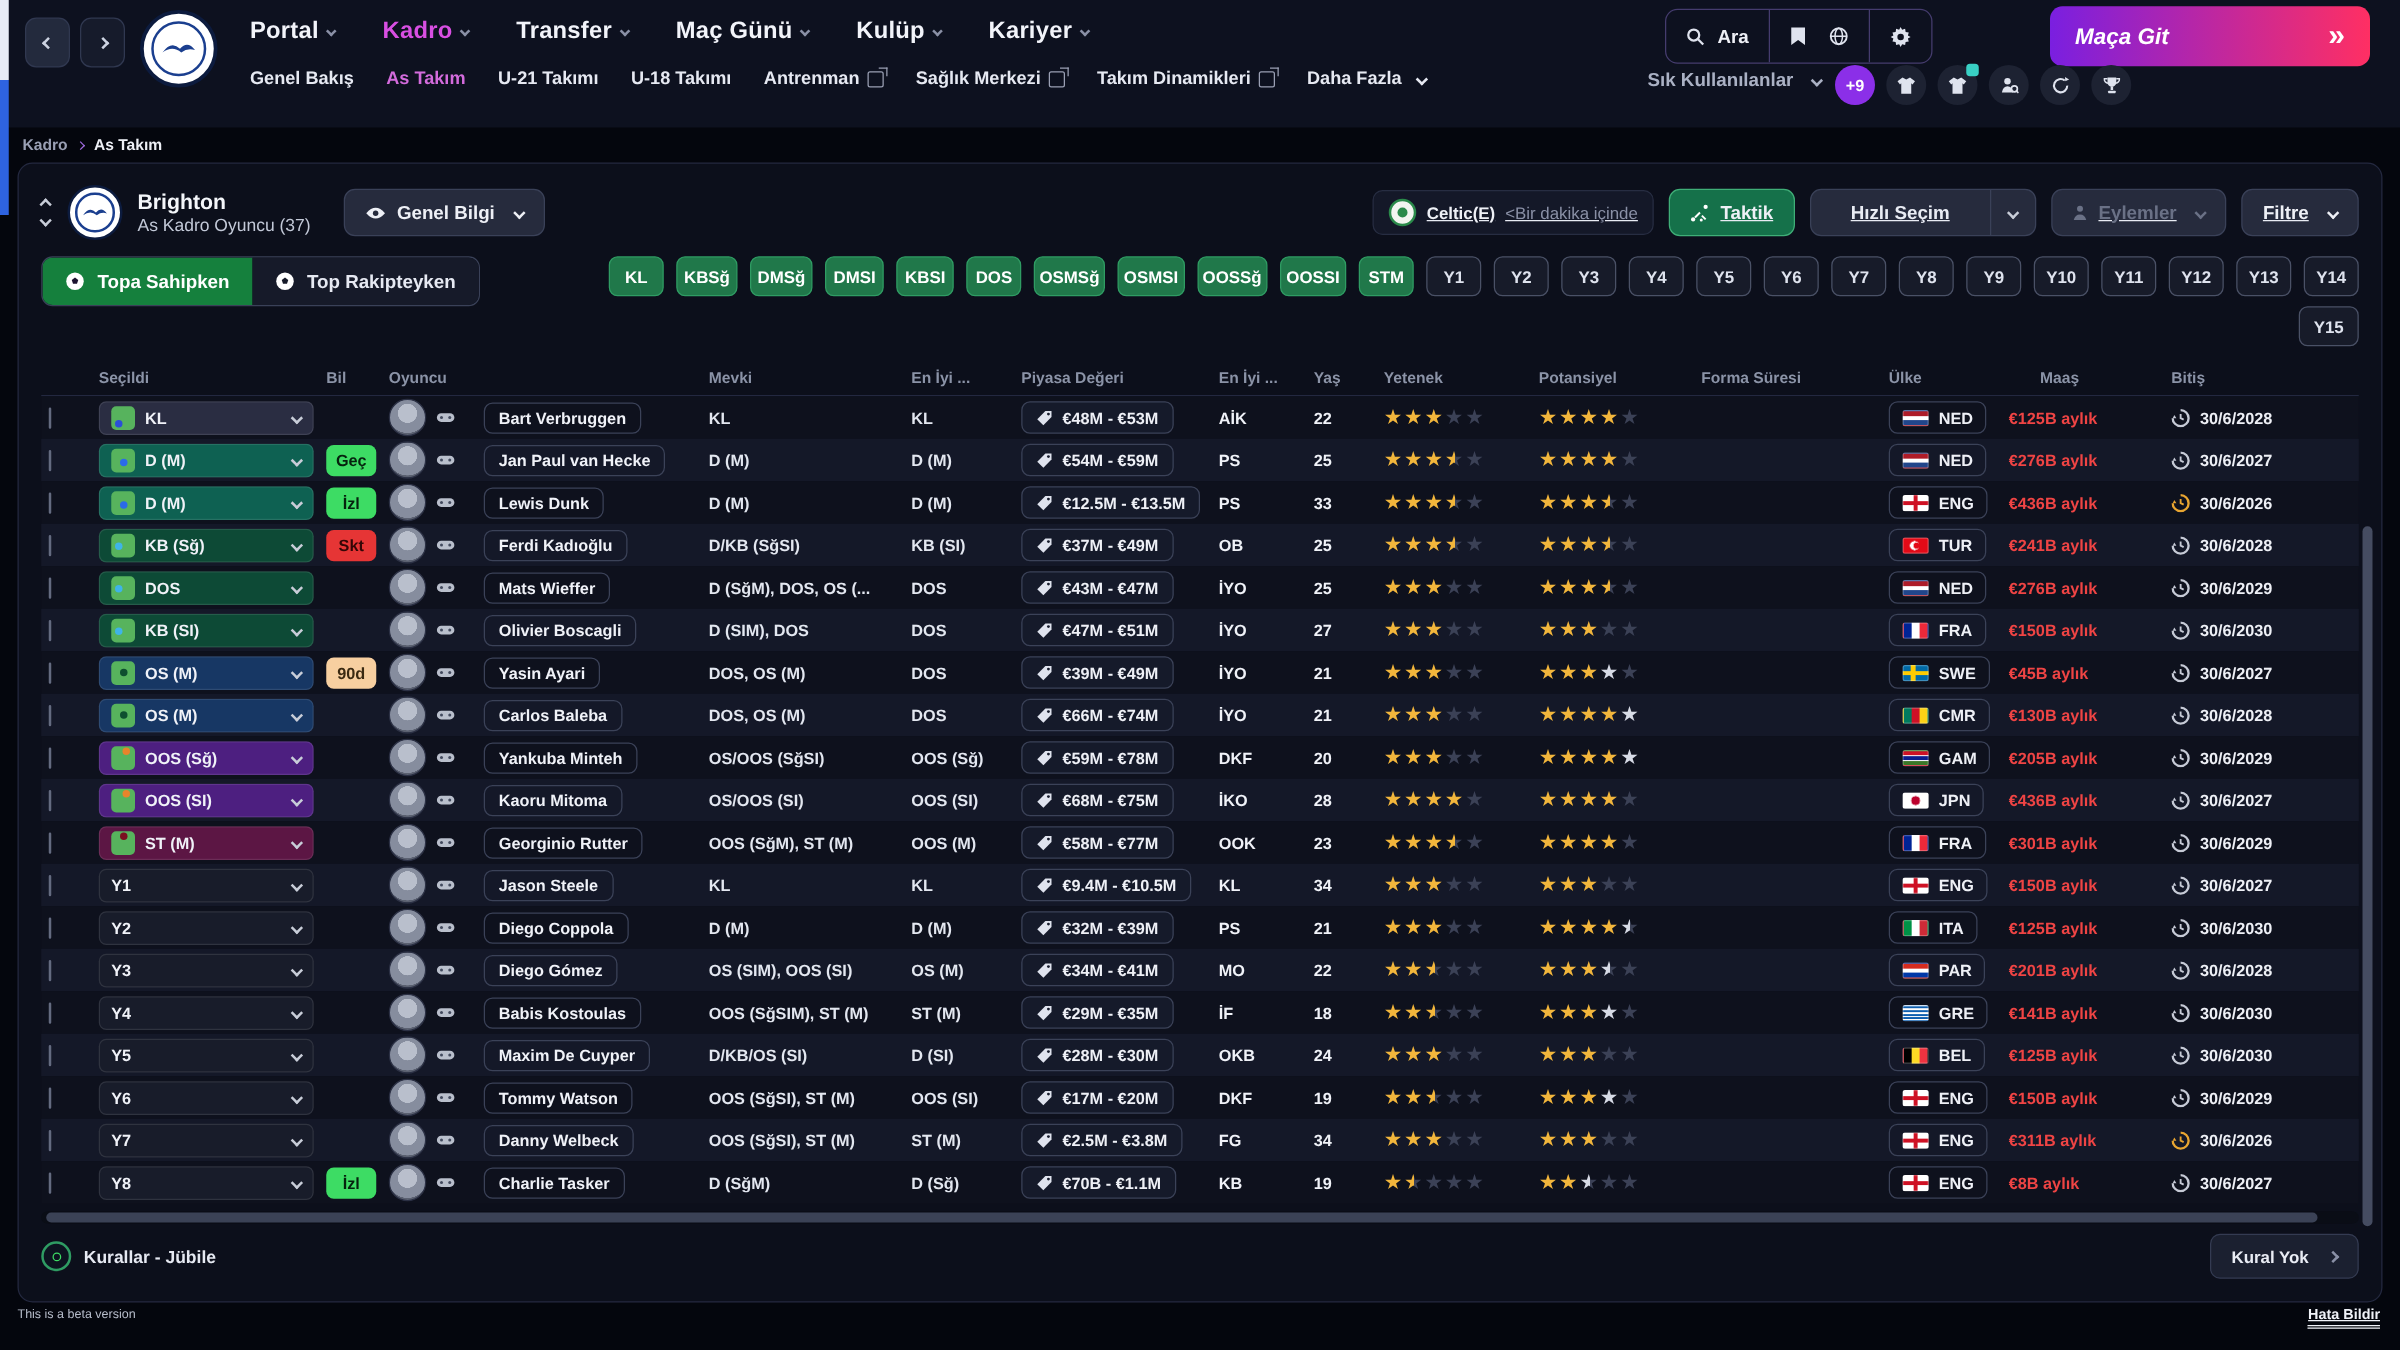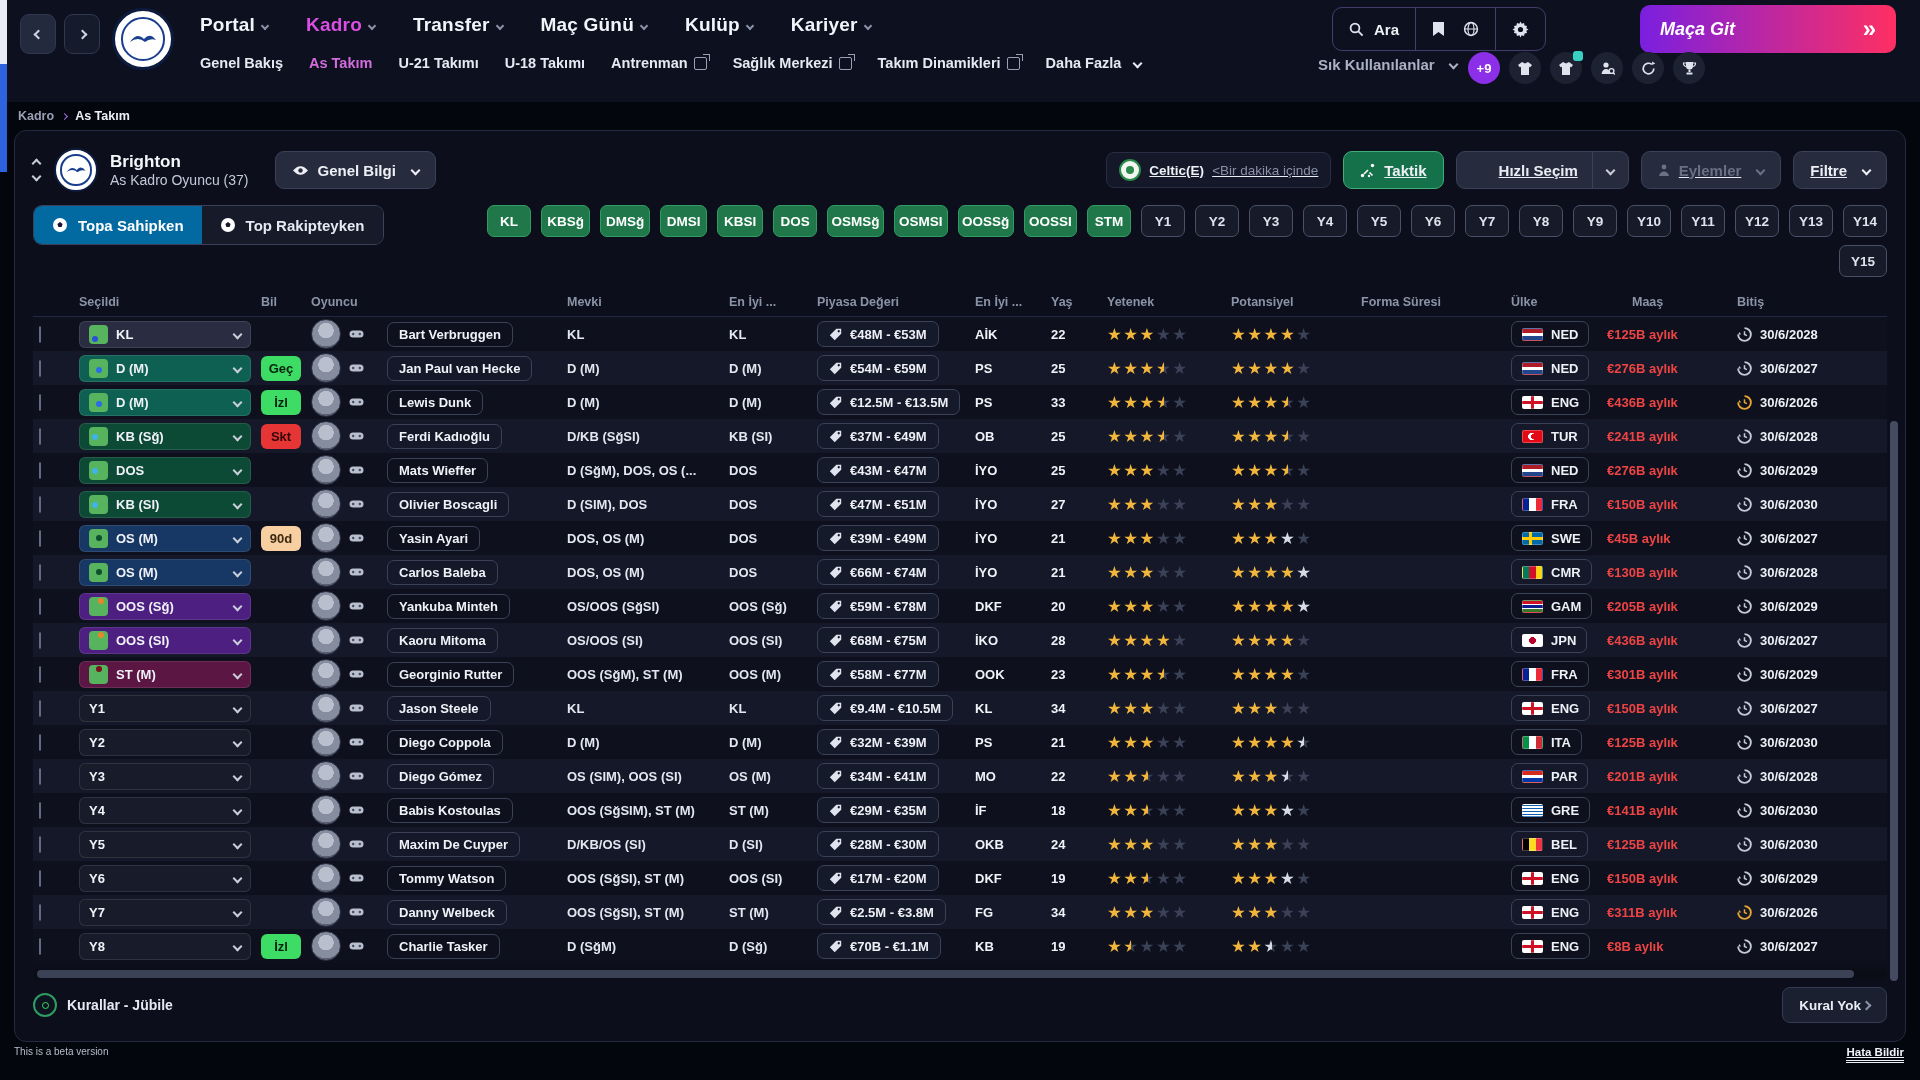--- a/index.html
+++ b/index.html
@@ -85,31 +85,31 @@
   #notif { display:flex; align-items:center; gap:8px; height:36px; padding:0 12px; background:#141828;
     border:1px solid #272d42; border-radius:8px; font-size:13.5px; }
   #notif .nteam { font-weight:bold; color:#eef0f6; }
   #notif .ndetail { color:#8a90a6; }
   .celtic-crest { width:22px; height:22px; border-radius:50%; background:#f2f5f0; border:2px solid #2a8a4a;
     display:flex; align-items:center; justify-content:center; }
   .celtic-crest i { width:8px; height:8px; border-radius:50%; background:#2a8a4a; }
   #tactic-btn { background:#15714a; border-color:#3fae77; }
   .split-btn { display:inline-flex; align-items:stretch; background:#262b3d; border:1px solid #3a4158;
     border-radius:9px; overflow:hidden; height:38px; }
-  .split-btn .main { display:flex; align-items:center; padding:0 14px; font-size:15px; font-weight:bold;margin-left:28px; }
+  .split-btn .main { display:flex; align-items:center; padding:0 32px; font-size:15px; font-weight:bold; }
   .split-btn .dd { display:flex; align-items:center; padding:0 14px; border-left:1px solid #3a4158; color:#c8cdd8; }
   .split-btn .dd .chev { margin:0; }
   #actions-btn { color:#6a7186; }
   #actions-btn .chev { color:#6a7186; }
 
   
   #band { display:flex; margin-top:6px; }
   #toggles { display:flex; height:40px; border-radius:9px; overflow:hidden; border:1px solid #3a4158; }
   .toggle { display:flex; align-items:center; gap:10px; padding:0 18px; font-size:15px; font-weight:bold; cursor:pointer; }
-  .toggle.active { background:#0369a1; color:#fff; }
+  .toggle.active { background:#15803d; color:#fff; }
   .toggle.idle { background:#161a29; color:#e6e9f2; }
   #chips-zone { margin-left:auto; width:1400px; }
   #chips-row1 { display:flex; gap:10px; justify-content:flex-end; }
   #chips-row2 { display:flex; justify-content:flex-end; margin-top:8px; }
   .chip { height:32px; min-width:44px; padding:0 11px; border-radius:7px; display:flex; align-items:center;
     justify-content:center; font-size:13.5px; font-weight:bold; cursor:pointer; }
   .chip.pos { background:#20784a; border:1px solid #2f9c63; color:#fff; }
   .chip.slot { background:#171b29; border:1px solid #4a5166; color:#dfe3ee; }
 
   
@@ -170,21 +170,21 @@
 
   
   #vscroll { position:absolute; right:7px; top:290px; width:8px; height:560px; border-radius:4px; background:#454c61; }
   #hscroll { margin-top:6px; height:10px; border-radius:5px; background:#0a0d16; position:relative; }
   #hscroll .thumb { position:absolute; left:4px; top:1px; height:8px; width:98%; border-radius:4px; background:#3b4256; }
   #panel-foot { display:flex; align-items:center; height:52px; }
   #rules { display:flex; align-items:center; gap:10px; font-size:14px; font-weight:bold; color:#e6e9f2; }
   .rules-ico { width:24px; height:24px; border-radius:50%; background:#0d1420; border:2px solid #2f9c63;
     display:flex; align-items:center; justify-content:center; }
   .rules-ico i { width:7px; height:7px; border-radius:50%; border:1.5px solid #3ddc64; }
-  #no-rule { margin-left:auto; display:flex; align-items:center; gap:2px; height:36px; padding:0 16px;
+  #no-rule { margin-left:auto; display:flex; align-items:center; gap:16px; height:36px; padding:0 16px;
     background:#1b2030; border:1px solid #343b52; border-radius:8px; font-size:13.5px; font-weight:bold; cursor:pointer; }
   #no-rule .chev { color:#8a90a6; margin:0; }
   #below-panel { display:flex; justify-content:space-between; padding:4px 2px 0 0; }
   #beta { font-size:10px; color:#b7bdcb; }
   #report { font-size:11.5px; color:#f0f2f8; font-weight:bold; text-decoration:underline; border-bottom:3px double #f0f2f8; padding-bottom:2px; cursor:pointer; }
 </style>
 </head>
 <body>
 
 <div id="topbar">

